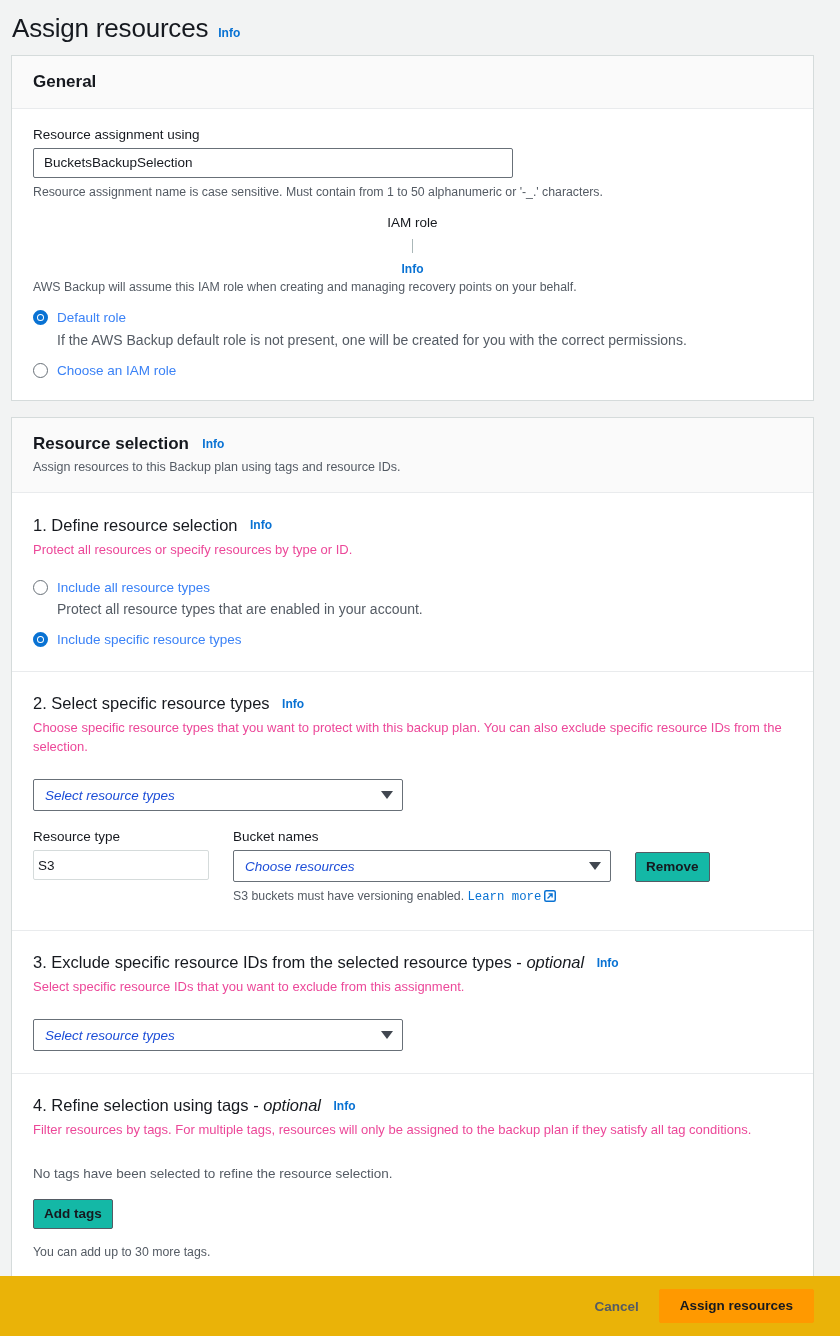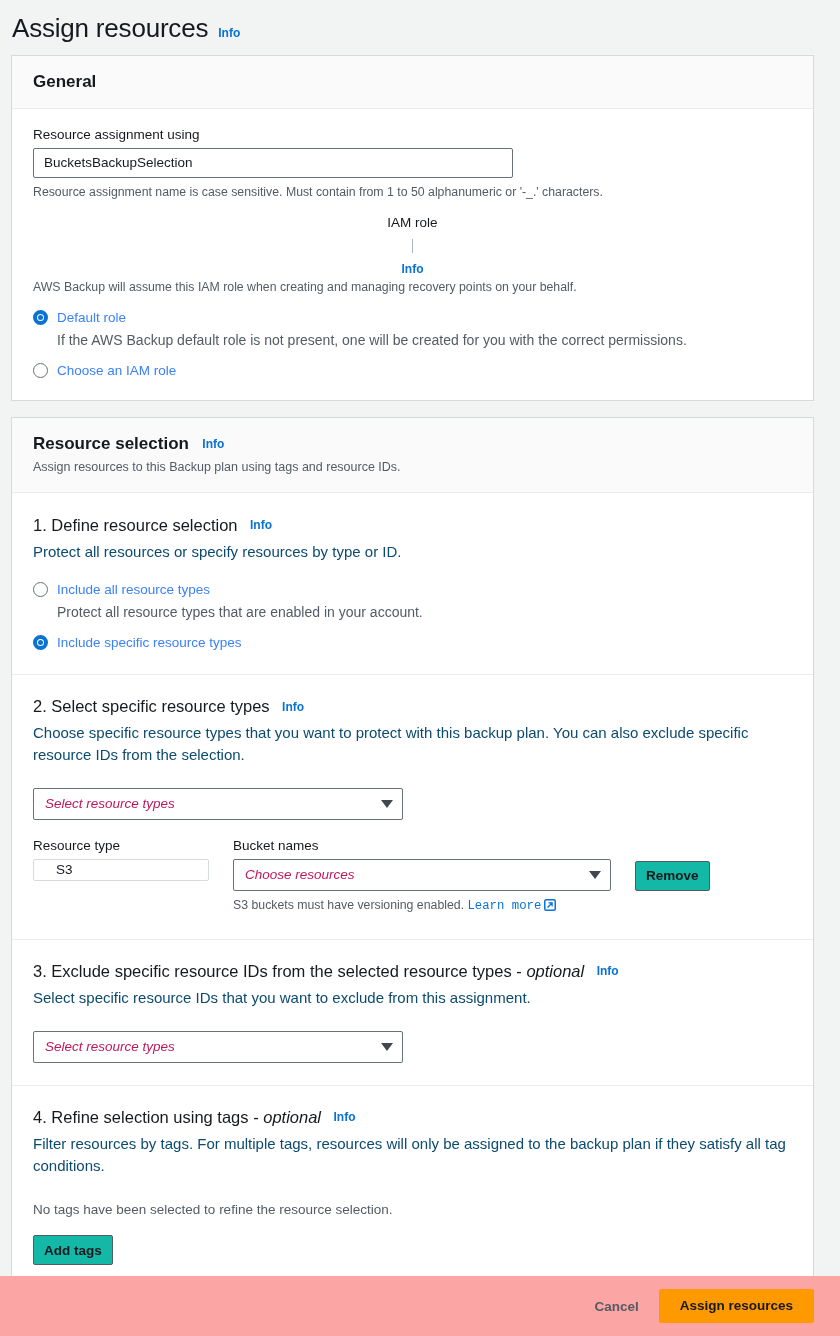--- a/index.html
+++ b/index.html
@@ -107,24 +107,24 @@
     border-radius: 2px;
     padding: 0 10px;
     font-size: 13.5px;
     font-family: "Liberation Sans", sans-serif;
     color: #16191f;
     background: #ffffff;
     outline: none;
   }
   .readonly-input {
     width: 176px;
-    height: 22px;
+    height: 30px;
     border: 1px solid #d5dbdb;
     border-radius: 2px;
-    padding: 6px 22px;
+    padding: 6px 4px;
     font-size: 13.5px;
     color: #16191f;
     background: #ffffff;
     display: flex;
     align-items: center;
   }
 
   
   .select {
     border: 1px solid #687078;
@@ -134,21 +134,21 @@
     display: flex;
     align-items: center;
     justify-content: space-between;
     padding: 0 9px 0 11px;
     cursor: pointer;
     user-select: none;
   }
   .select .ph {
     font-size: 13.5px;
     font-style: italic;
-    color: #be185d;
+    color: #1d4ed8;
   }
   .caret {
     width: 0; height: 0;
     border-left: 6px solid transparent;
     border-right: 6px solid transparent;
     border-top: 8px solid #414750;
     margin-left: 10px;
   }
   .select-sm { width: 370px; }
 
@@ -202,22 +202,22 @@
     font-size: 16.5px;
     font-weight: normal;
     color: #16191f;
     display: inline-block;
     vertical-align: middle;
   }
   .section h3 .opt { font-style: italic; }
   .section h3 + .info-link { margin-left: 8px; vertical-align: middle; }
   .section .sec-desc {
     margin: 6px 0 0 0;
-    font-size: 15px;
-    color: #0c4a6e;
+    font-size: 13px;
+    color: #ec4899;
     line-height: 1.45;
   }
 
   
   .btn {
     border: 1px solid #545b64;
     background: #14b8a6;
     color: #16191f;
     border-radius: 2px;
     font-size: 13.5px;
@@ -287,21 +287,21 @@
     margin-top: 16px;
   }
 
   
   .footer {
     position: absolute;
     left: 0;
     right: 0;
     bottom: 0;
     height: 60px;
-    background: #fca5a5;
+    background: #eab308;
     display: flex;
     align-items: center;
     justify-content: flex-end;
     padding-right: 26px;
     gap: 8px;
     padding-left: 12px;
   }
 </style>
 </head>
 <body>

